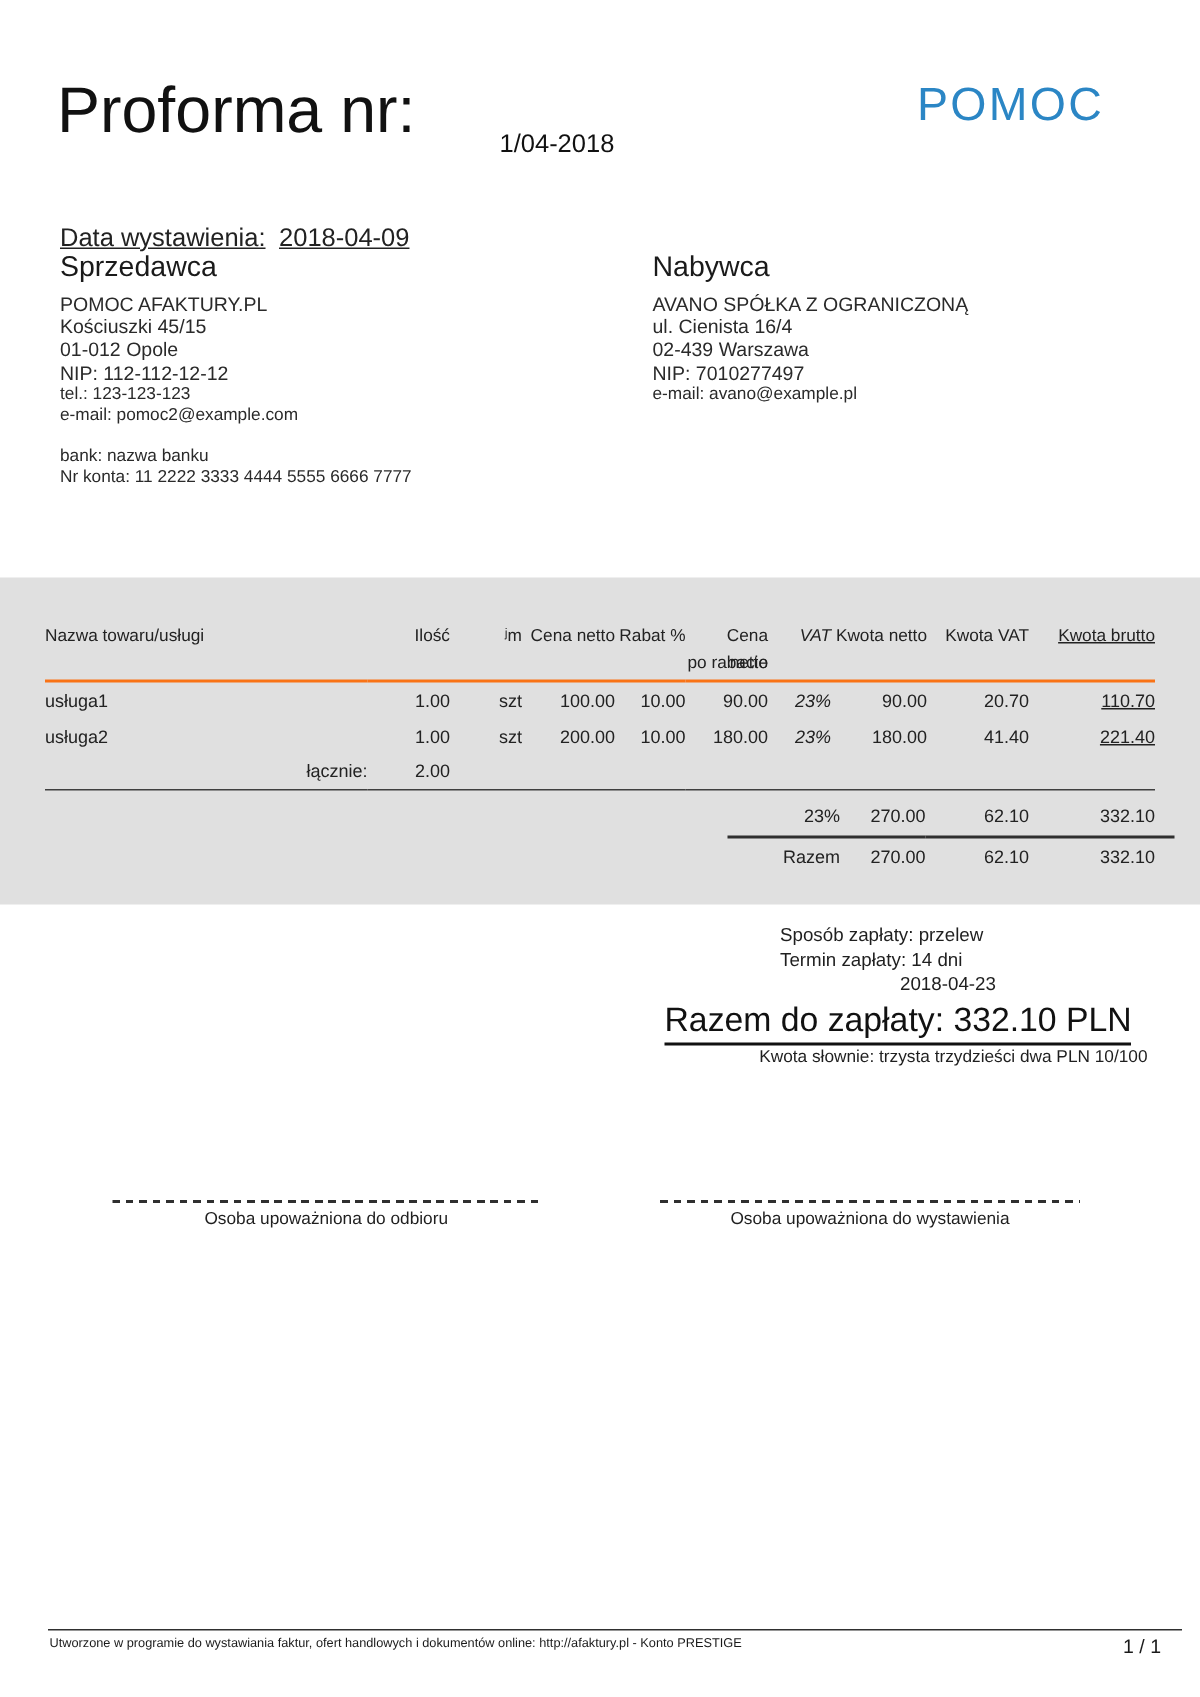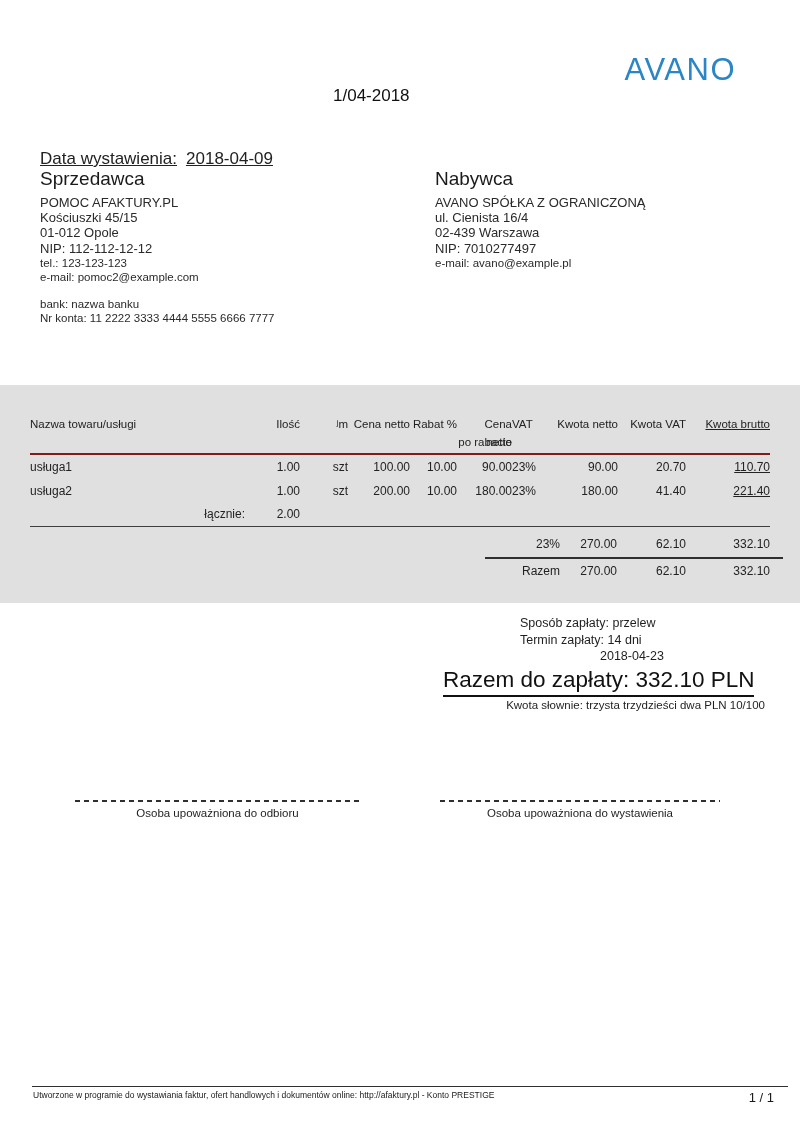--- a/index.html
+++ b/index.html
@@ -44,35 +44,35 @@
     position: absolute; left: 0; top: 385px; width: 800px; height: 218px;
     background: #e0e0e0;
   }
   table.items {
     position: absolute; left: 30px; top: 385px; width: 740px;
     border-collapse: collapse; table-layout: fixed;
   }
   table.items thead th {
     padding: 30px 0 2px 0; vertical-align: top;
     font-weight: normal; font-size: 11.5px; color: #222;
-    border-bottom: 2px solid #7f1d1d;
+    border-bottom: 2px solid #f97316;
   }
   table.items th .hline { display: block; line-height: 18px; height: 18px; }
   table.items td {
     padding: 6px 0 5px 0; font-size: 12px; line-height: 12.5px; color: #222;
   }
   .col-name  { width: 215px; text-align: left; }
   td.col-name { padding-left: 12px; }
   th.col-name { text-align: left; padding-left: 12px; }
   .col-qty   { width: 55px; text-align: right; }
   .col-unit  { width: 48px; text-align: right; padding-right: 2px; }
   .col-pnet  { width: 62px; text-align: right; }
   .col-rabat { width: 47px; text-align: right; }
   .col-pafter{ width: 55px; text-align: right; }
-  .col-vat   { width: 42px; text-align: left; padding-left: 6px; }
+  .col-vat   { width: 42px; text-align: right; padding-left: 6px; font-style: italic; }
   .col-knet  { width: 64px; text-align: right; }
   .col-kvat  { width: 68px; text-align: right; }
   .col-brut  { width: 84px; text-align: right; padding-right: 13px; text-decoration: underline; }
   tr.totals-row td { border-bottom: 1px solid #3f3f3f; }
   td.lacznie-label { text-align: right; padding-right: 14px; }
 
   table.vat-summary {
     position: absolute; left: 485px; top: 532px; width: 285px;
     border-collapse: collapse; table-layout: fixed;
   }
@@ -109,22 +109,23 @@
   
   .footer-line { position: absolute; left: 32px; top: 1086px; width: 756px; height: 1px; background: #2f2f2f; }
   .footer-text { position: absolute; left: 33px; top: 1090px; font-size: 8.5px; color: #1a1a1a; }
   .page-number { position: absolute; right: 26px; top: 1090px; font-size: 13px; color: #1a1a1a; }
 </style>
 </head>
 <body>
 
 <div class="page">
 
+  <div class="doc-title">Proforma nr:</div>
   <div class="doc-number">1/04-2018</div>
-  <div class="logo">AVANO</div>
+  <div class="logo">POMOC</div>
 
   <div class="issue-date-row">
     <span>Data wystawienia:</span><span class="val">2018-04-09</span>
   </div>
 
   <div class="seller">
     <div class="party-heading">Sprzedawca</div>
     <div class="party-line">POMOC AFAKTURY.PL</div>
     <div class="party-line">Kościuszki 45/15</div>
     <div class="party-line">01-012 Opole</div>

